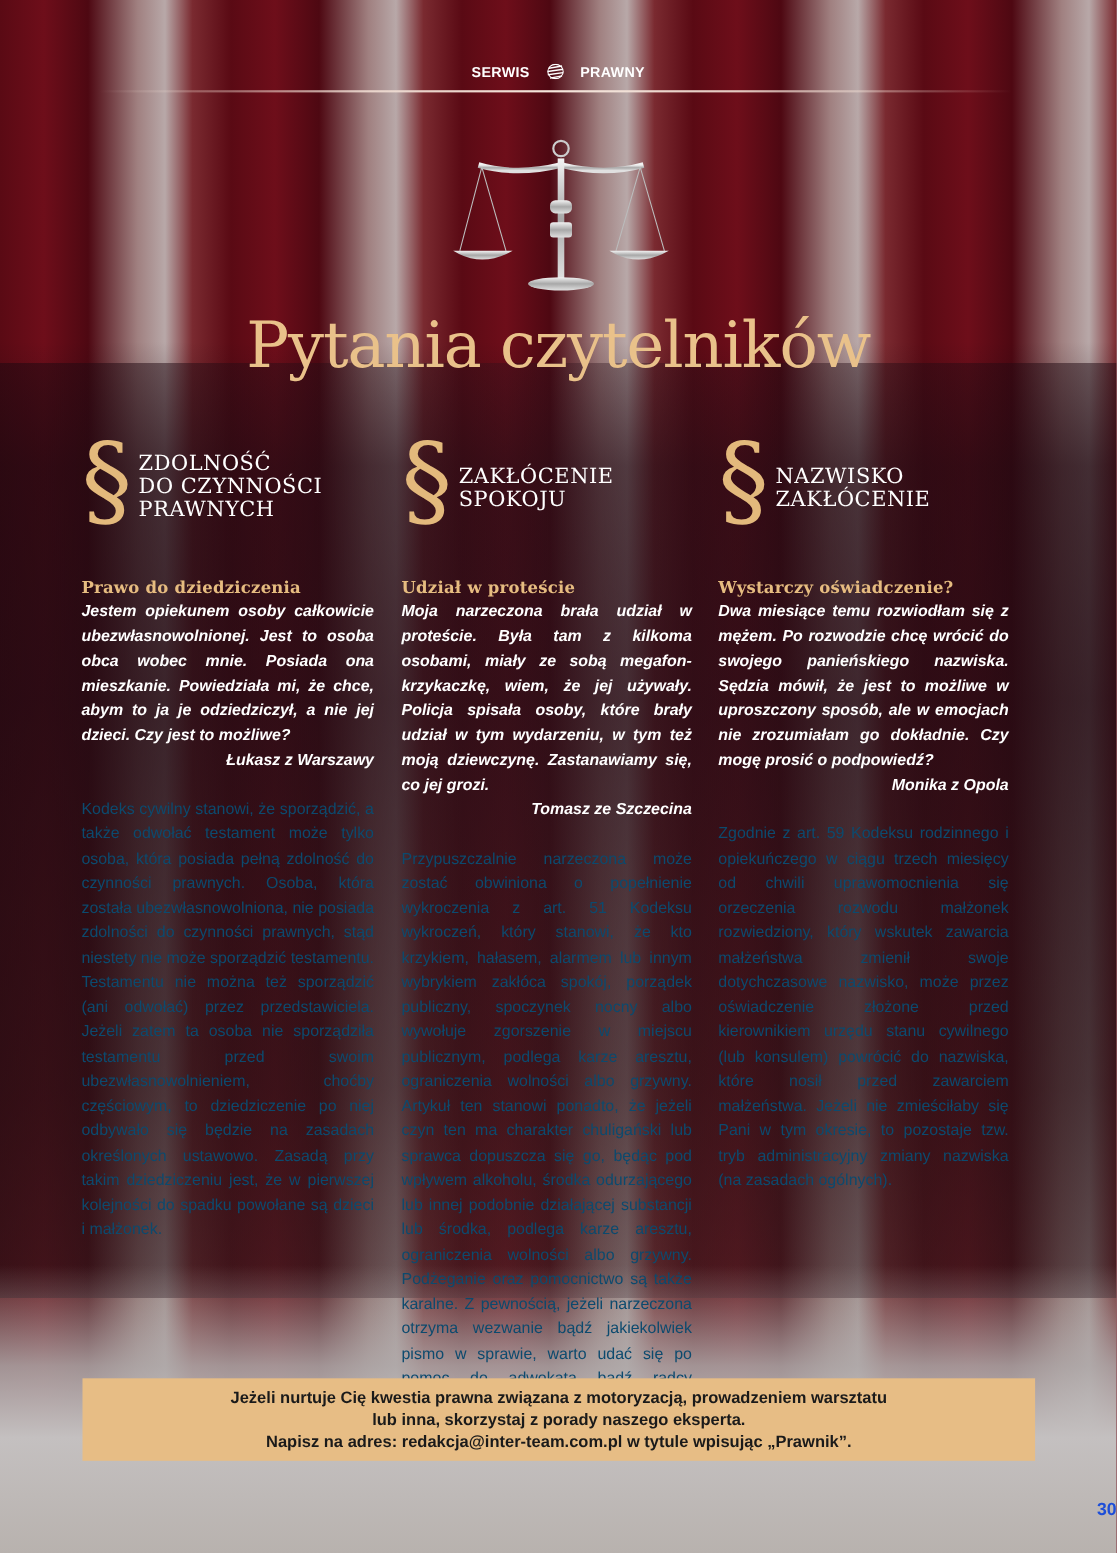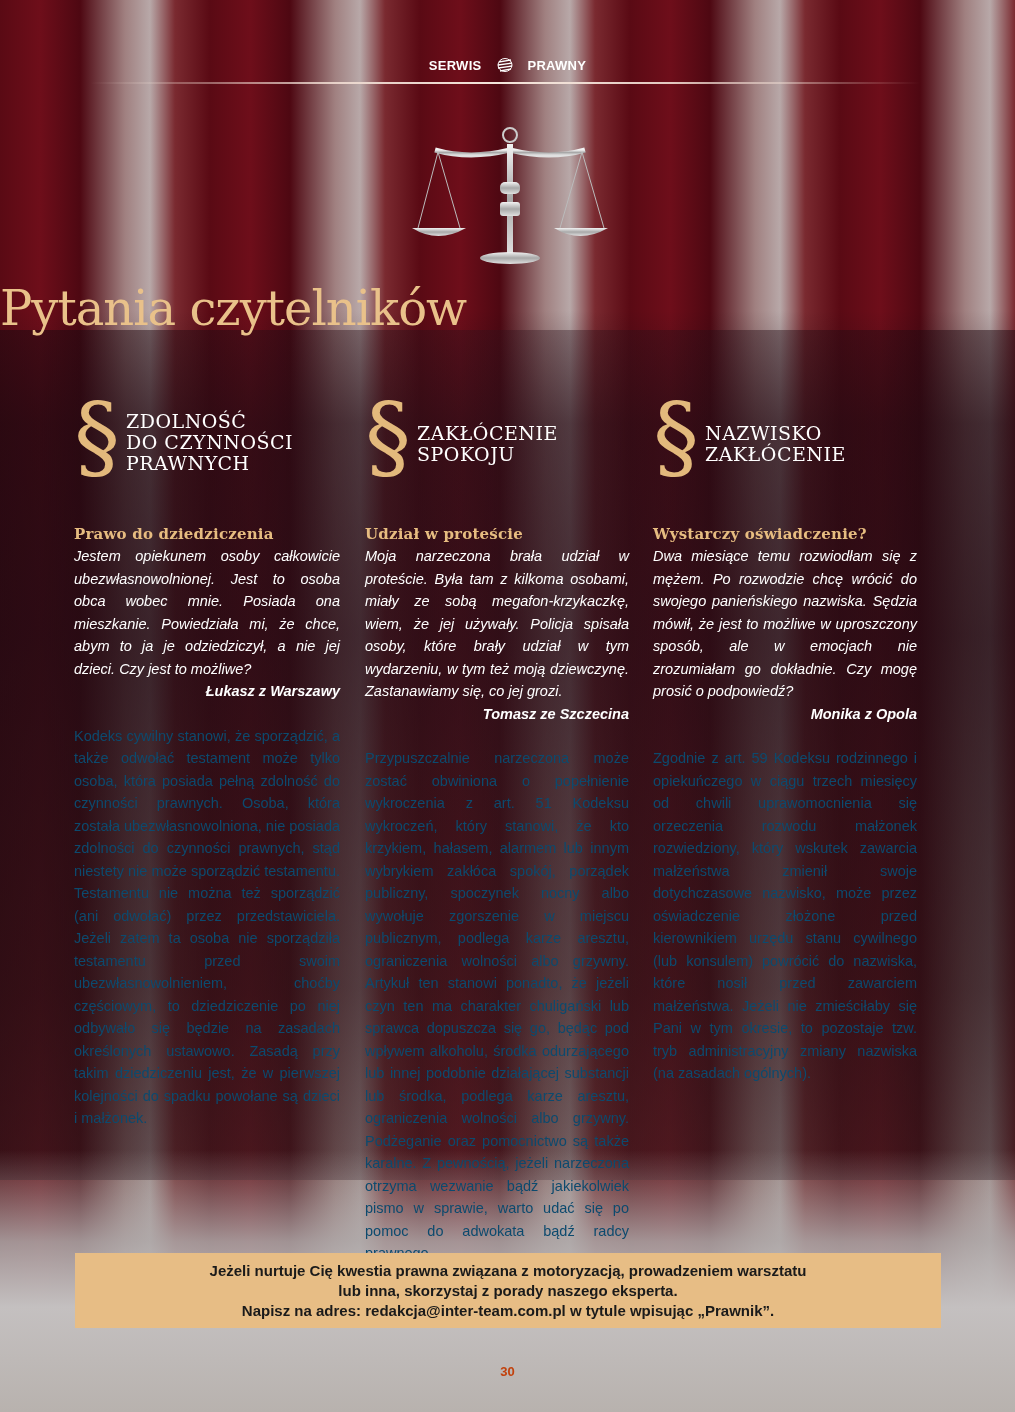--- a/index.html
+++ b/index.html
@@ -24,48 +24,48 @@
   .content { position: absolute; inset: 0; }
 
   .header { position: absolute; top: 58px; left: 0; width: 1015px; text-align: center;
     color: #fff; font-weight: bold; font-size: 13px; letter-spacing: 0.3px; }
   .header .logo { display: inline-block; width: 18px; height: 14px; margin: 0 10px; vertical-align: -2px; }
   .header-line { position: absolute; top: 82px; left: 90px; width: 830px; height: 2px;
     background: linear-gradient(90deg, rgba(230,200,190,0), rgba(240,220,210,0.9) 30%, #f5e6dc 50%, rgba(240,220,210,0.9) 70%, rgba(230,200,190,0)); }
 
   .scales { position: absolute; top: 120px; left: 410px; width: 200px; height: 145px; }
 
-  .title { position: absolute; top: 280px; left: 0; width: 1015px; text-align: left;
-    font-family: "DejaVu Serif", serif; color: #e9c18a; font-size: 48px; letter-spacing: -1px; }
+  .title { position: absolute; top: 280px; left: 0; width: 1015px; text-align: center;
+    font-family: "DejaVu Serif", serif; color: #e9c18a; font-size: 58px; letter-spacing: -1px; }
 
   .col { position: absolute; top: 395px; width: 270px; color: #fff; }
   .col1 { left: 74px; width: 266px; }
   .col2 { left: 365px; width: 264px; }
   .col3 { left: 653px; width: 264px; }
 
   .cat { position: relative; height: 100px; }
   .cat .sect { position: absolute; left: 0; top: -8px; font-family: "DejaVu Serif", serif;
     color: #e3b97c; font-size: 92px; line-height: 100px; }
   .cat .label { position: absolute; left: 52px; top: 16px; font-family: "DejaVu Serif", serif;
     color: #fff; font-size: 19px; line-height: 21px; letter-spacing: 0.5px; }
   .cat.two .label { top: 28px; }
 
   .q-title { margin-top: 28px; font-family: "DejaVu Serif", serif; color: #e6bc80;
     font-size: 15px; font-weight: bold; line-height: 22px; letter-spacing: 0.2px; }
-  .q-text { font-style: italic; font-weight: normal; font-size: 14.5px; line-height: 22.5px;
+  .q-text { font-style: italic; font-weight: bold; font-size: 14.5px; line-height: 22.5px;
     text-align: justify; color: #fff; }
   .q-author { font-style: italic; font-weight: bold; font-size: 14.5px; line-height: 22.5px;
     text-align: right; color: #fff; }
   .answer { margin-top: 22px; font-size: 14.5px; line-height: 22.5px; text-align: justify; color: #0c4a6e; }
 
   .notice { position: absolute; top: 1253px; left: 75px; width: 866px; height: 75px;
     background: #e7bd85; color: #1a1a1a; text-align: center; font-size: 15px; font-weight: bold;
     line-height: 20px; padding-top: 8px; box-sizing: border-box; }
-  .page-num { position: absolute; top: 1364px; left: 0; width: 1015px; text-align: center;
-    color: #c2410c; font-weight: bold; font-size: 13px; }
+  .page-num { position: absolute; top: 1364px; left: 0; width: 1015px; text-align: right;
+    color: #1d4ed8; font-weight: bold; font-size: 16px; }
 </style>
 </head>
 <body>
 
 <div class="bg"></div>
 <div class="bg-dark"></div>
 <div class="bg-bottom"></div>
 
 <div class="content">
 

